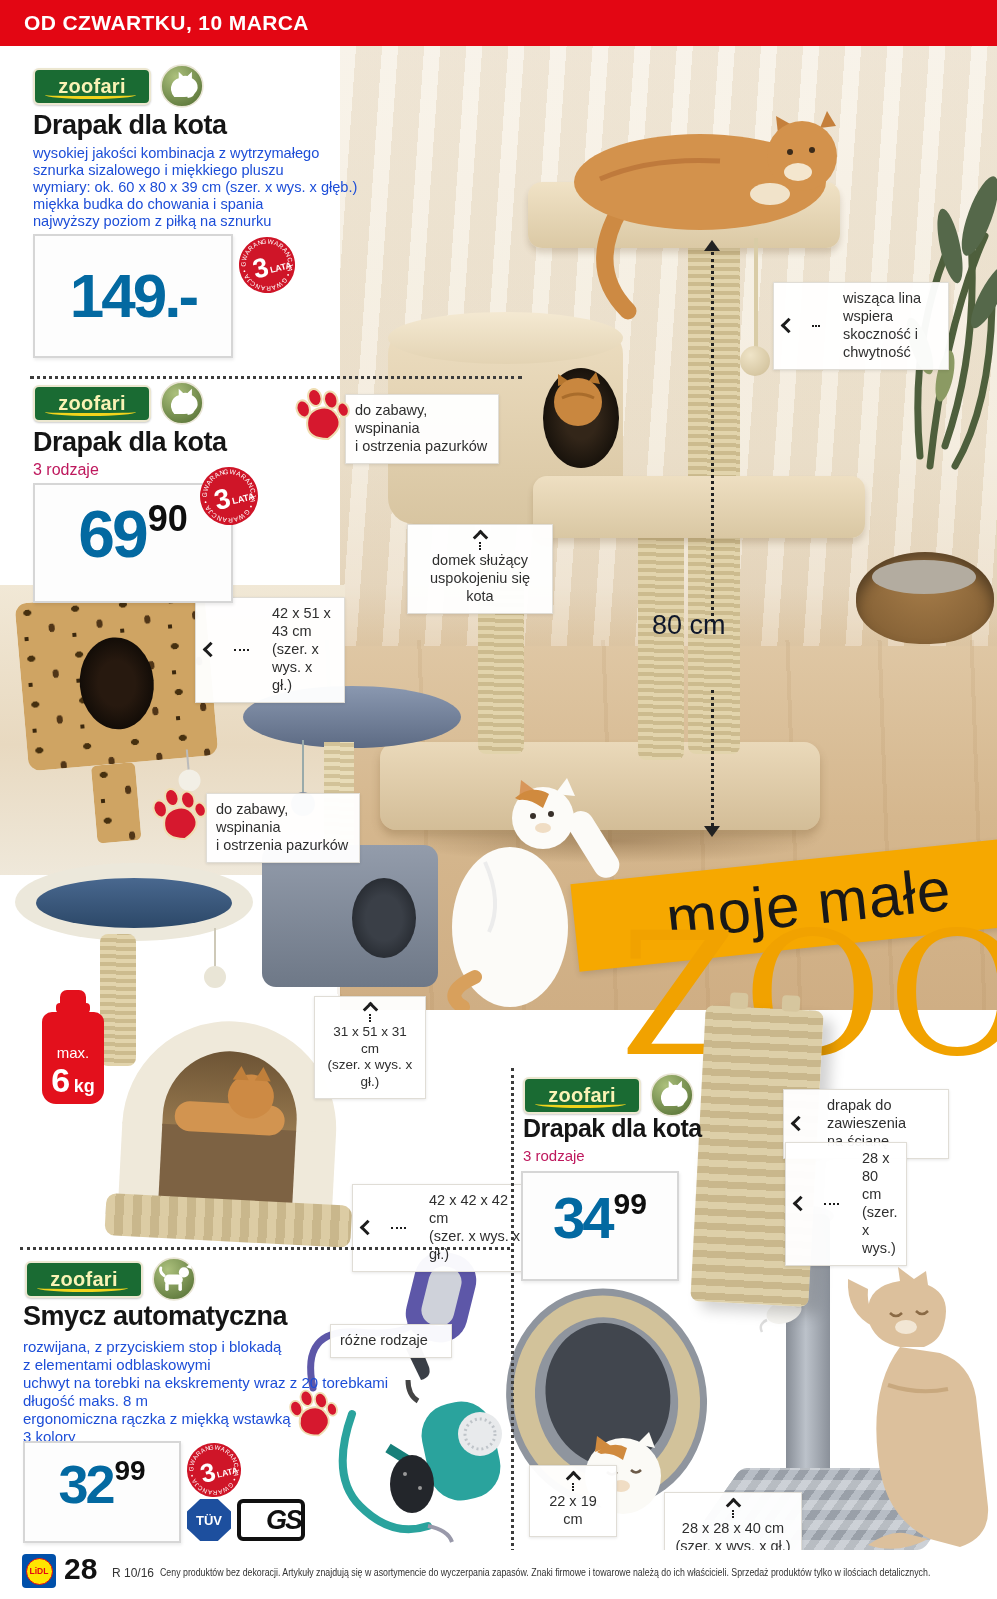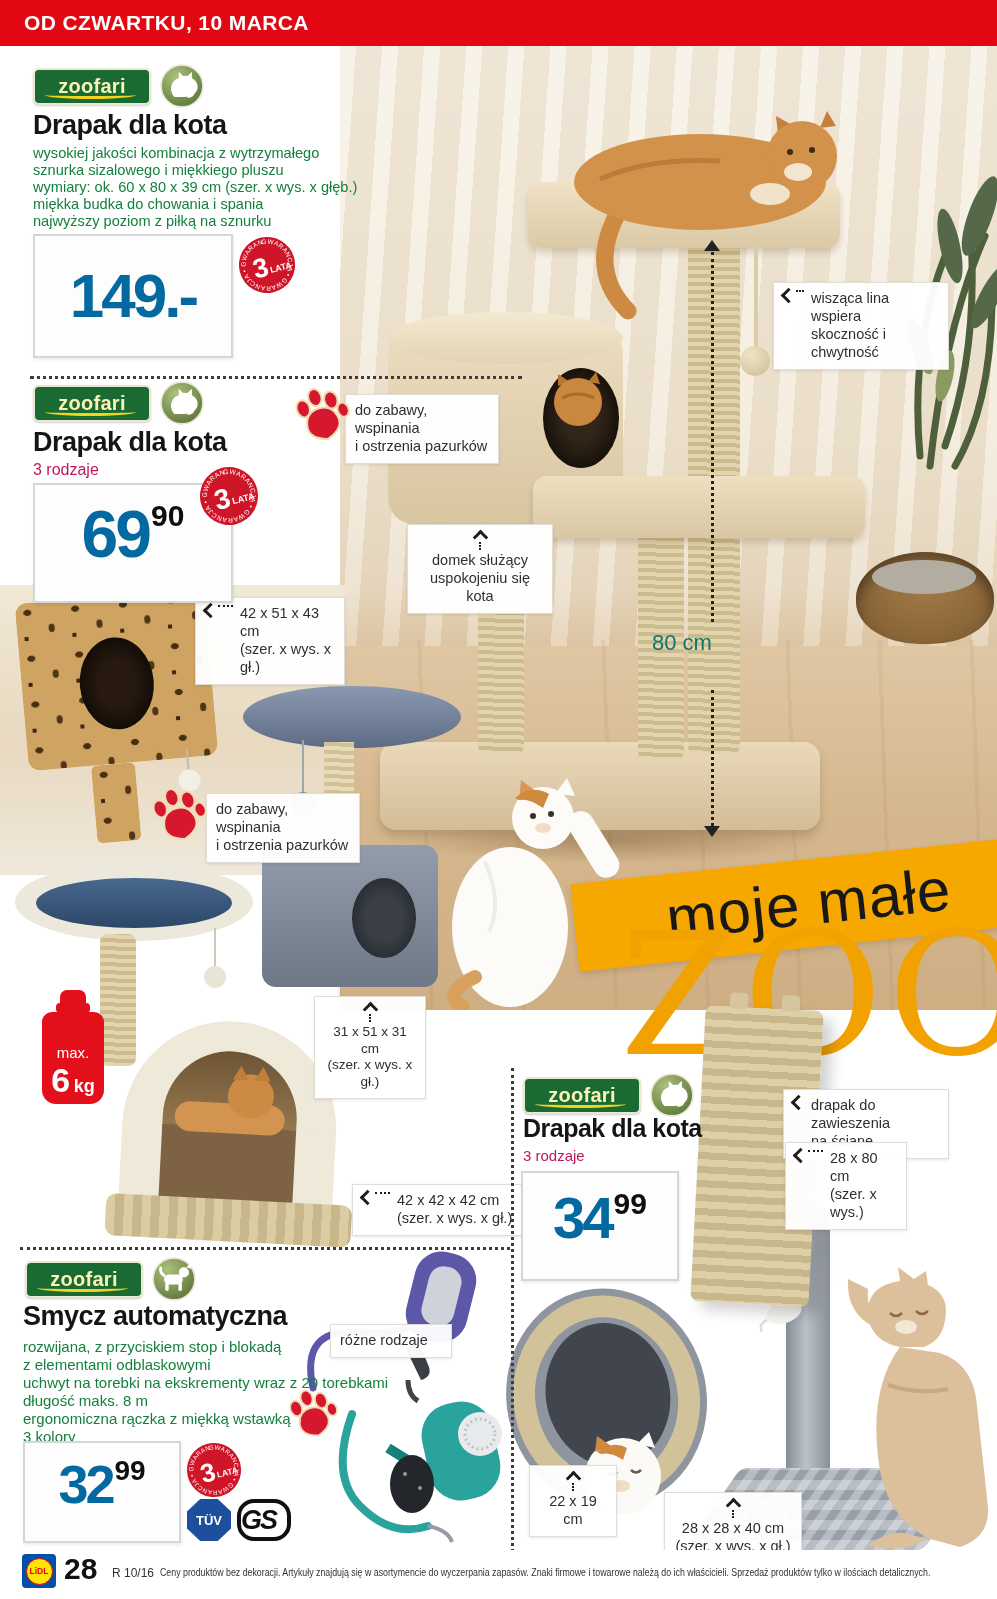--- a/index.html
+++ b/index.html
@@ -40,21 +40,21 @@
 .rope{left:754px;top:238px;width:4px;height:112px;background:#d9cca6;z-index:2}
 .rope-ball{left:740px;top:346px;width:30px;height:30px;border-radius:50%;background:radial-gradient(circle at 35% 30%,#efe4c8,#cdbc94)}
 
 
 .m80{position:absolute;left:711px;width:0;border-left:3px dotted #222;z-index:3}
 .m80.seg1{top:252px;height:370px}
 .m80.seg2{top:690px;height:136px}
 .m80-arrow{position:absolute;left:704px;width:0;height:0;border-left:8px solid transparent;border-right:8px solid transparent;z-index:3}
 .m80-arrow.up{top:240px;border-bottom:11px solid #222}
 .m80-arrow.down{top:826px;border-top:11px solid #222}
-.m80-label{position:absolute;left:652px;top:630px;font-size:22px;color:#0f766e;z-index:3}
+.m80-label{position:absolute;left:652px;top:610px;font-size:27px;color:#0f172a;z-index:3}
 
 
 .leo{position:absolute;left:25px;top:595px;width:195px;height:250px;z-index:2;transform:rotate(-5deg)}
 .leo-pattern{background-color:#cfa463;background-image:
  radial-gradient(ellipse 9px 7px at 12px 10px,#46300f 42%,transparent 46%),
  radial-gradient(ellipse 7px 10px at 35px 27px,#503517 42%,transparent 46%),
  radial-gradient(circle 5px at 9px 36px,#3a270d 42%,transparent 50%);
  background-size:48px 46px}
 .leo-box{position:absolute;left:0;top:0;width:190px;height:168px;border-radius:12px}
 .leo-hole{position:absolute;left:58px;top:42px;width:74px;height:92px;border-radius:50%;background:radial-gradient(#27190f 35%,#0d0905 80%)}
@@ -120,45 +120,45 @@
 .ribbon span{font-size:60px;color:#181818;letter-spacing:1px}
 .zoo{position:absolute;left:620px;top:916px;z-index:5;font-family:"DejaVu Serif","Liberation Serif",serif;font-size:170px;line-height:.93;color:#f1a200;letter-spacing:5px}
 
 
 .zlogo{position:absolute;width:118px;height:37px;background:#1a6b33;border:2px solid #ece7d0;border-radius:6px;display:flex;align-items:center;justify-content:center;z-index:8;box-shadow:0 1px 2px rgba(0,0,0,.2)}
 .zlogo b{color:#faf3b5;font-size:20px;letter-spacing:.3px;font-weight:bold}
 .zlogo i{position:absolute;left:10px;right:13px;bottom:4px;height:8px;border-bottom:3px solid #f2d41c;border-radius:0 0 100% 100%}
 .spicon{position:absolute;z-index:8}
 .ptitle{position:absolute;font-weight:bold;color:#151515;font-size:27px;letter-spacing:-.5px;z-index:8}
 .psub{position:absolute;font-size:16px;color:#be185d;z-index:8}
-.pdesc{position:absolute;font-size:14.6px;line-height:1.16;color:#15803d;white-space:pre-line;z-index:8;max-width:336px}
+.pdesc{position:absolute;font-size:14.6px;line-height:1.16;color:#1d4ed8;white-space:pre-line;z-index:8;max-width:336px}
 .pricebox{position:absolute;background:#fdfdfd;border:2px solid #d6d6d6;display:flex;align-items:flex-start;justify-content:center;z-index:8;box-shadow:1px 2px 3px rgba(0,0,0,.08)}
 .pv{font-weight:bold;color:#0369a1;letter-spacing:-3px;line-height:1}
 .pg{font-weight:bold;color:#0e0e0e;line-height:1;margin-left:2px}
 .badge{position:absolute;z-index:8;transform:rotate(-14deg)}
 .hdots{position:absolute;border-top:3px dotted #3c3c3c;z-index:7}
 .vdots{position:absolute;border-left:3px dotted #3c3c3c;z-index:7}
 
 
 .tuv{position:absolute;left:187px;top:1499px;width:44px;height:42px;background:#1d4f9e;color:#fff;display:flex;align-items:center;justify-content:center;font-weight:bold;font-size:13px;z-index:8;clip-path:polygon(30% 0,70% 0,100% 30%,100% 70%,70% 100%,30% 100%,0 70%,0 30%)}
-.gs{position:absolute;left:237px;top:1499px;width:54px;height:42px;background:#fff;border:4px solid #101010;border-radius:17px;display:flex;align-items:center;justify-content:flex-start;font-weight:bold;font-style:italic;font-size:27px;letter-spacing:-2px;color:#101010;z-index:8}
+.gs{position:absolute;left:237px;top:1499px;width:68px;height:42px;background:#fff;border:4px solid #101010;border-radius:6px;display:flex;align-items:center;justify-content:flex-end;font-weight:bold;font-style:italic;font-size:27px;letter-spacing:-2px;color:#101010;z-index:8}
 
 
 .weight{position:absolute;left:42px;top:1012px;width:62px;height:92px;background:#e3101c;border-radius:10px 10px 14px 14px;z-index:7;display:flex;flex-direction:column;align-items:center;justify-content:flex-end;padding-bottom:4px;color:#fff}
 .weight::before{content:"";position:absolute;top:-22px;left:50%;margin-left:-13px;width:26px;height:14px;background:#e3101c;border-radius:7px 7px 0 0}
 .weight::after{content:"";position:absolute;top:-9px;left:50%;margin-left:-17px;width:34px;height:10px;background:#e3101c;border-radius:4px}
 .w-label{font-size:15px}
 .w-val{font-size:16px}
 .w-val b{font-size:34px;font-weight:bold;letter-spacing:-1px}
 .w-val i{font-style:normal;font-size:18px;font-weight:bold}
 
 
 .co{position:absolute;background:rgba(255,255,255,.96);border:1px solid #e0ddd6;color:#2f2f2f;font-size:14.5px;line-height:1.24;padding:7px 9px;z-index:7;box-shadow:0 1px 3px rgba(0,0,0,.1)}
 .co .co-text{white-space:pre-line}
-.co.row{display:flex;align-items:flex-start;gap:7px}
+.co.row{display:flex;align-items:center;gap:23px}
 .co.col{display:flex;flex-direction:column;align-items:center;text-align:center}
 .chev{display:inline-block;width:11px;height:11px;border-top:3px solid #1c1c1c;border-left:3px solid #1c1c1c;flex:none}
 .chev.left{transform:rotate(-45deg)}
 .chev.up{transform:rotate(45deg)}
 .stem{width:0;height:8px;border-left:2.5px dotted #1c1c1c;margin:-1px 0 2px}
 .tail{width:15px;height:0;border-top:2.5px dotted #1c1c1c;margin-left:-5px;flex:none}
 .paw{position:absolute;z-index:8}
 
 
 .footer{position:absolute;left:0;top:1550px;width:997px;height:49px;background:#fff;z-index:9}
@@ -332,21 +332,21 @@
   </div>
   <svg class="spicon" style="left:160px;top:381px" width="44" height="44" viewBox="0 0 40 40">
     <circle cx="20" cy="20" r="19" fill="url(#gsphere)" stroke="#e9e5d5" stroke-width="1.5"></circle>
     <path fill="#fff" d="M13 30 q-5 -6 -2 -12 q2 -4 6 -5 l0 -6 4 4 q2 -.5 4 0 l4 -4 0 6 q4 2 5 6 q1 5 -3 8 q-3 3 -9 3 q-6 0 -9 0z"></path>
     <path d="M25 30 q6 -1 6 -6" stroke="#fff" stroke-width="2" fill="none"></path>
   </svg>
   <div class="ptitle" style="left:33px;top:427px">Drapak dla kota</div>
   <div class="psub" style="left:33px;top:461px">3 rodzaje</div>
   <div class="pricebox" style="left:33px;top:483px;width:200px;height:120px;padding-top:16px">
     <span class="pv" style="font-size:66px">69</span>
-    <span class="pg" style="font-size:30px">90</span>
+    <span class="pg" style="font-size:36px">90</span>
   </div>
   <svg class="badge" style="left:199px;top:466px" width="60" height="60" viewBox="0 0 60 60">
     <circle cx="30" cy="30" r="29" fill="#cf1528"></circle>
     <path id="ringB" d="M30 8 a22 22 0 1 1 -0.02 0" fill="none"></path>
     <text font-size="6.6" fill="#fff" letter-spacing=".5"><textPath href="#ringB">GWARANCJA • GWARANCJA • GWARANCJA •</textPath></text>
     <text x="15" y="41" fill="#fff" font-size="28" font-weight="bold">3</text>
     <text x="32" y="39" fill="#fff" font-size="9" font-weight="bold">LATA</text>
   </svg>
 
   <svg class="paw" style="left:293px;top:386px" width="58" height="58" viewBox="0 0 40 40">

